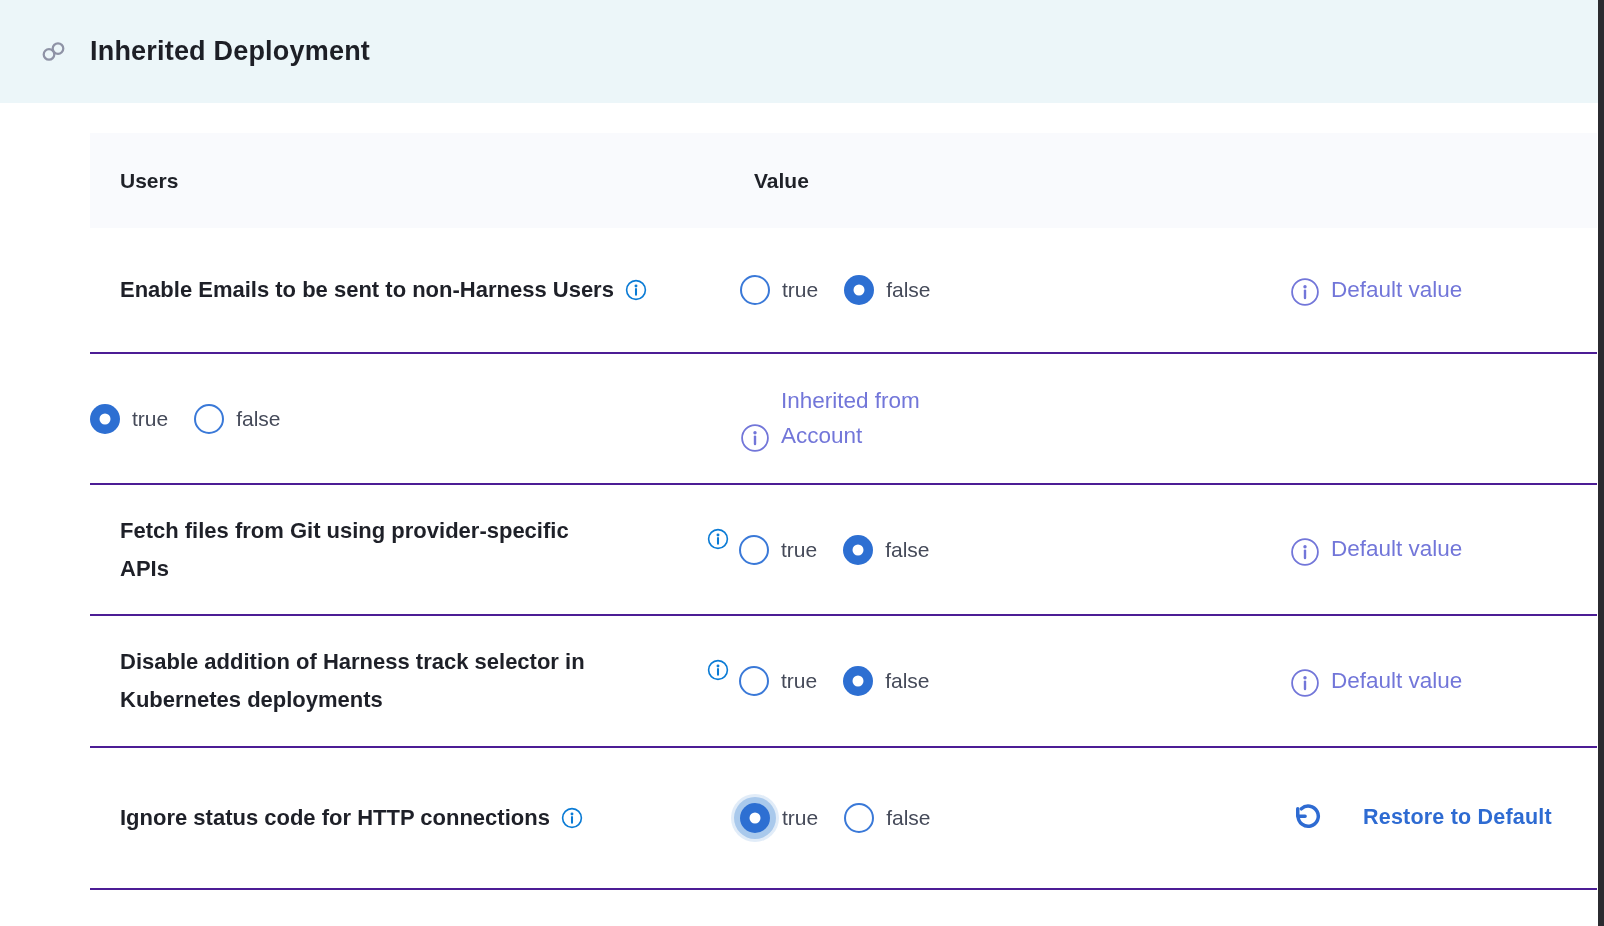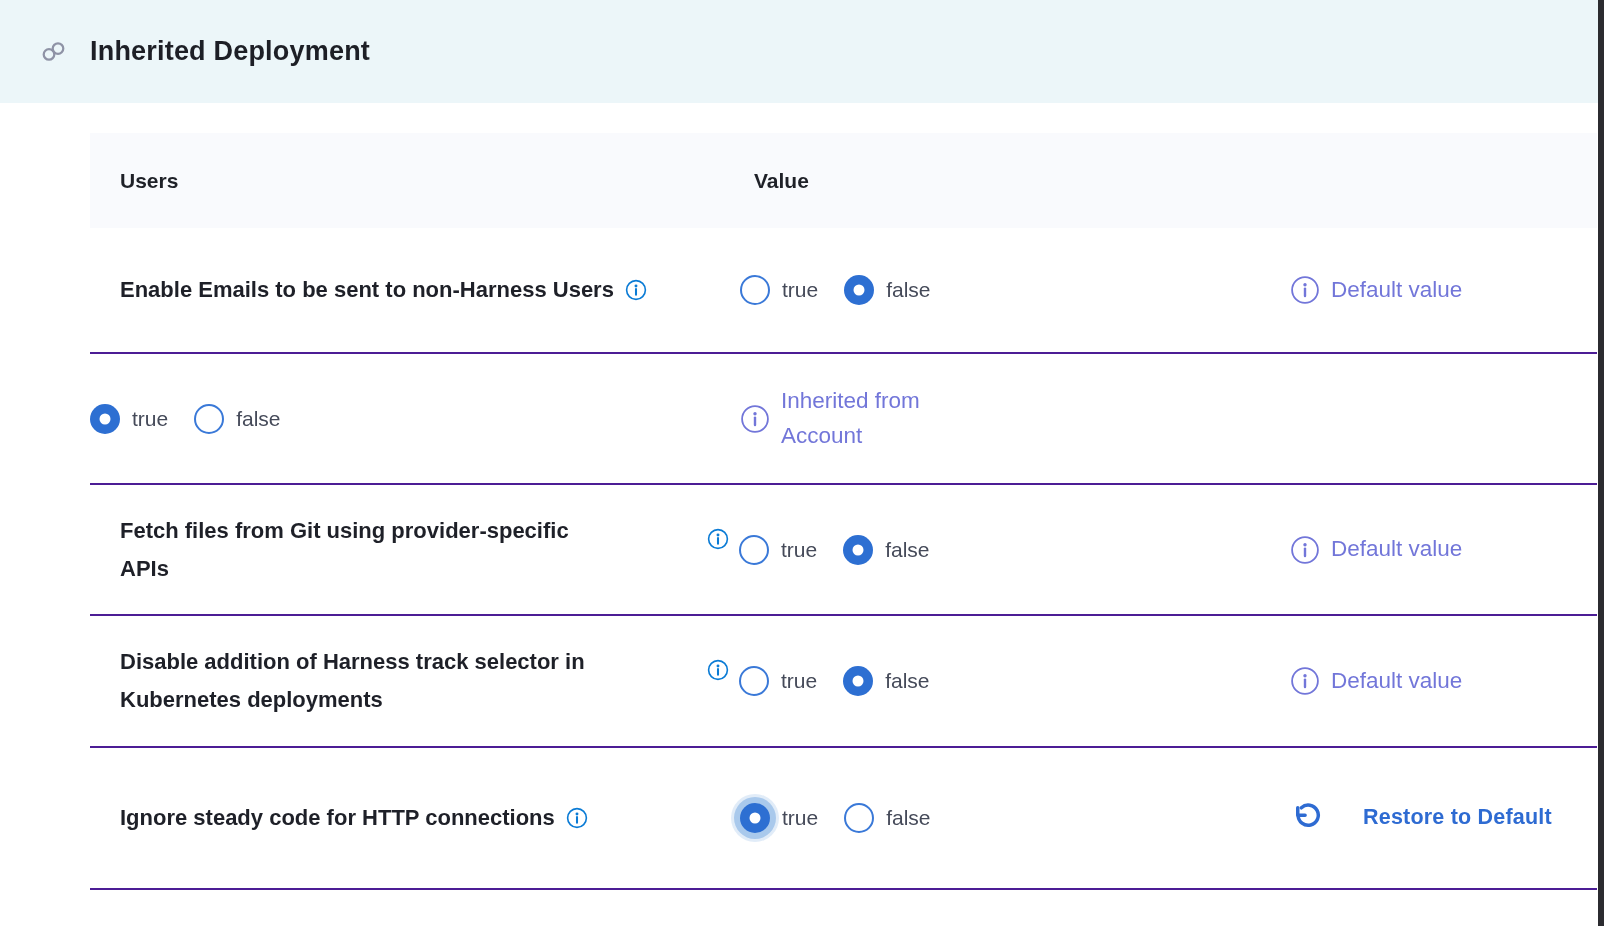--- a/index.html
+++ b/index.html
@@ -46,21 +46,21 @@
   .radio{width:30px;height:30px;border-radius:50%;box-sizing:border-box;flex:0 0 auto;}
   .radio.unselected{border:2.5px solid #3a79d8;background:#fff;}
   .radio.selected{background:#2d6fd2;position:relative;}
   .radio.selected::after{
     content:"";position:absolute;width:11px;height:11px;border-radius:50%;
     background:#fff;top:50%;left:50%;transform:translate(-50%,-50%);
   }
   .radio.focused{box-shadow:0 0 0 6px #a9c9ec,0 0 0 9px rgba(169,201,236,.35);}
   .radio-label{margin-left:12px;font-size:21px;color:#454a59;}
   
-  .action-cell{display:flex;align-items:center;gap:11px;}
+  .action-cell{display:flex;align-items:flex-end;gap:11px;}
   .action-cell.purple{color:#7276d9;}
   .action-cell.purple .action-label{font-size:22.5px;font-weight:400;}
   .action-cell.blue{color:#2e6bd2;gap:42px;}
   .action-cell.blue .action-label{font-size:21.5px;font-weight:700;letter-spacing:.2px;}
   .action-icon{display:inline-flex;cursor:pointer;}
   .action-label{max-width:240px;line-height:1.55;white-space:pre-line;cursor:pointer;}
   
   .window-edge{position:absolute;right:0;top:0;width:6px;height:100%;background:#2b2b30;z-index:5;}
 </style>
 </head>
@@ -201,21 +201,21 @@
               <circle cx="15" cy="9.8" r="1.7" fill="currentColor"></circle>
               <path d="M15 13.6 V21" stroke="currentColor" stroke-width="2.4" stroke-linecap="round"></path>
             </svg>
           </span>
 
       <span class="action-label">Default value</span>
     </div>
   </div>
 
   <div class="row">
-    <div class="cell name-cell"><span class="row-label">Ignore steady code for HTTP connections</span><span class="info-icon info-after">
+    <div class="cell name-cell"><span class="row-label">Ignore status code for HTTP connections</span><span class="info-icon info-after">
             <svg viewBox="0 0 30 30" width="22" height="22">
               <circle cx="15" cy="15" r="12.8" fill="none" stroke="currentColor" stroke-width="2.2"></circle>
               <circle cx="15" cy="9.6" r="2" fill="currentColor"></circle>
               <path d="M15 13.6 V21.5" stroke="currentColor" stroke-width="2.8" stroke-linecap="round"></path>
             </svg>
           </span></div>
     <div class="cell value-cell">
 
       <label class="radio-opt">
         <span class="radio radio-true selected focused"></span>

